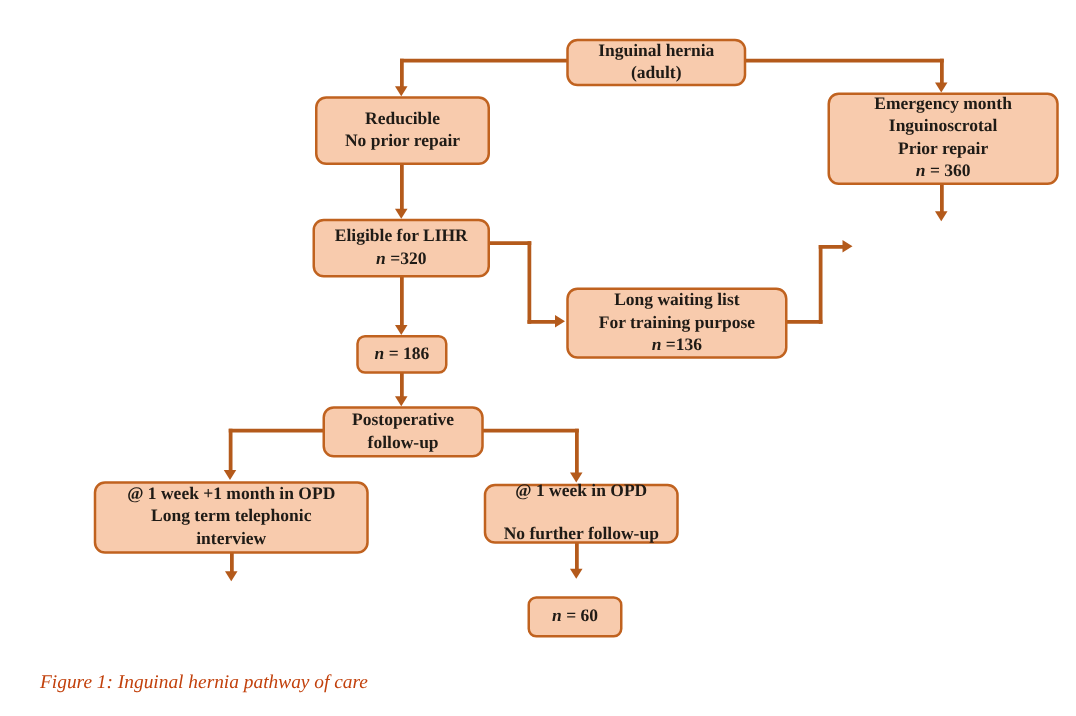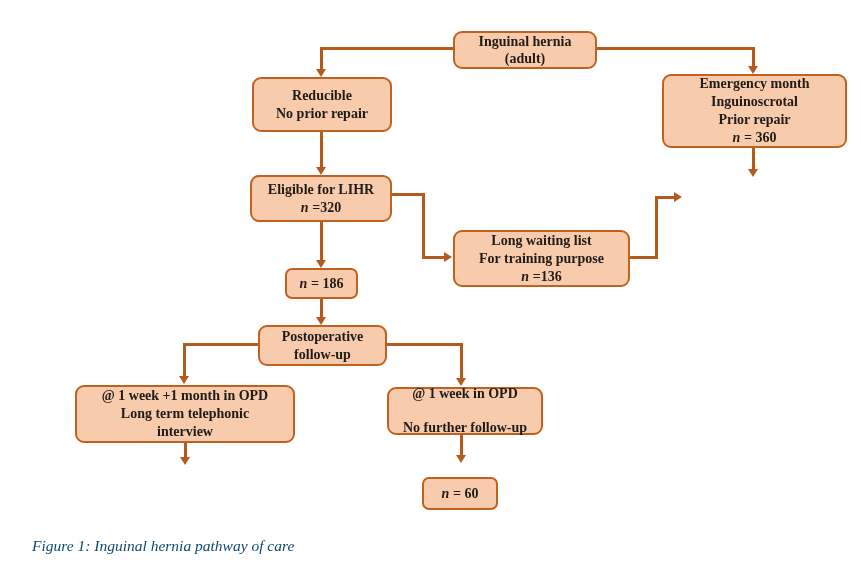--- a/index.html
+++ b/index.html
@@ -29,21 +29,21 @@
     border-left:5.5px solid transparent;border-right:5.5px solid transparent;
     border-top:8px solid var(--line);
   }
   .arrow-right{
     position:absolute;width:0;height:0;
     border-top:5.5px solid transparent;border-bottom:5.5px solid transparent;
     border-left:8px solid var(--line);
   }
   #caption{
     position:absolute;left:32px;top:537px;
-    font-style:italic;font-size:15.5px;color:#0c4a6e;
+    font-style:italic;font-size:15.5px;color:#c2410c;
   }
 </style>
 </head>
 <body>
 
 <div id="figure">
 
   <div class="h-line" style="left:320px;top:47px;width:135px;height:3px;"></div>
   <div class="v-line" style="left:320px;top:47px;width:3px;height:23px;"></div>
   <div class="arrow-down" style="left:316px;top:69px;"></div>

